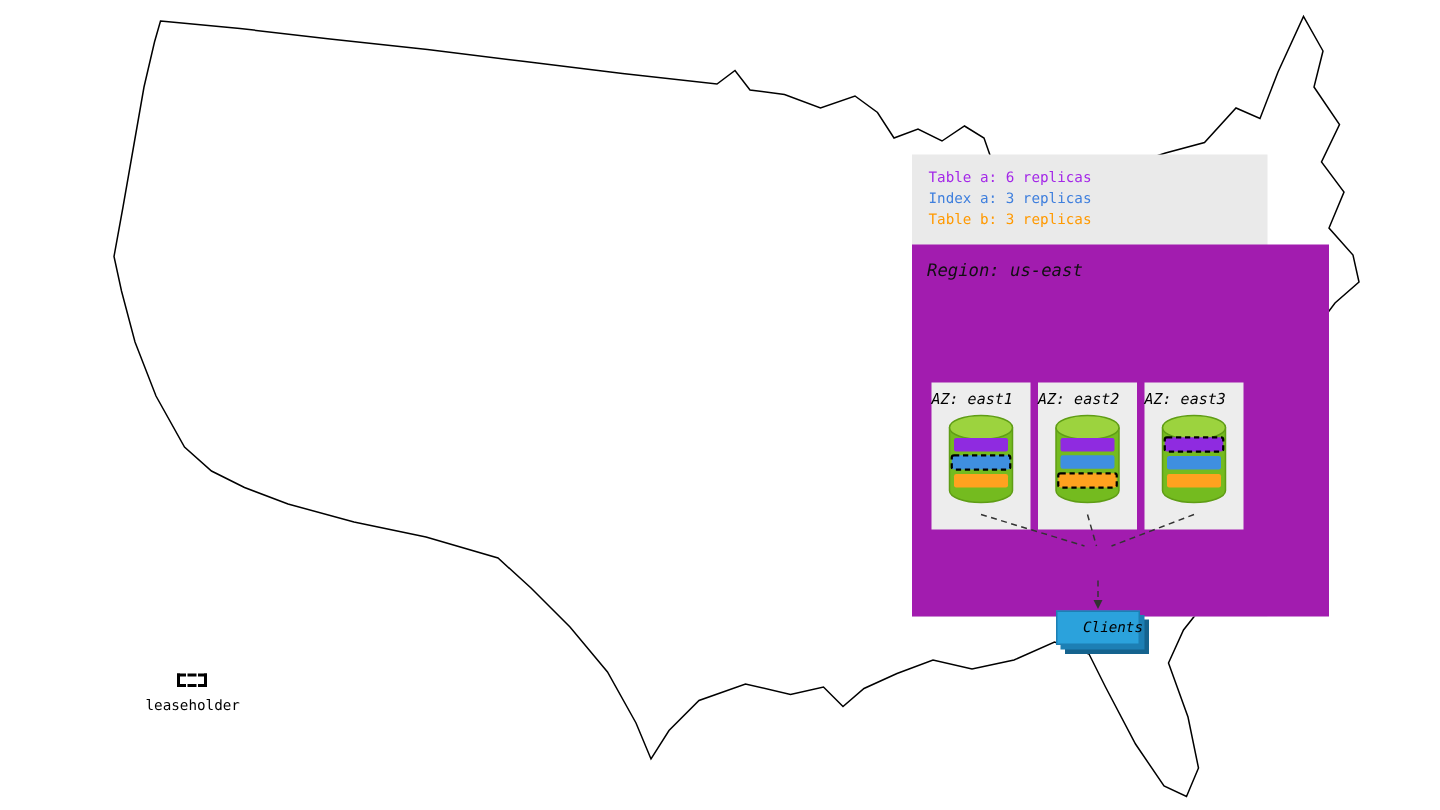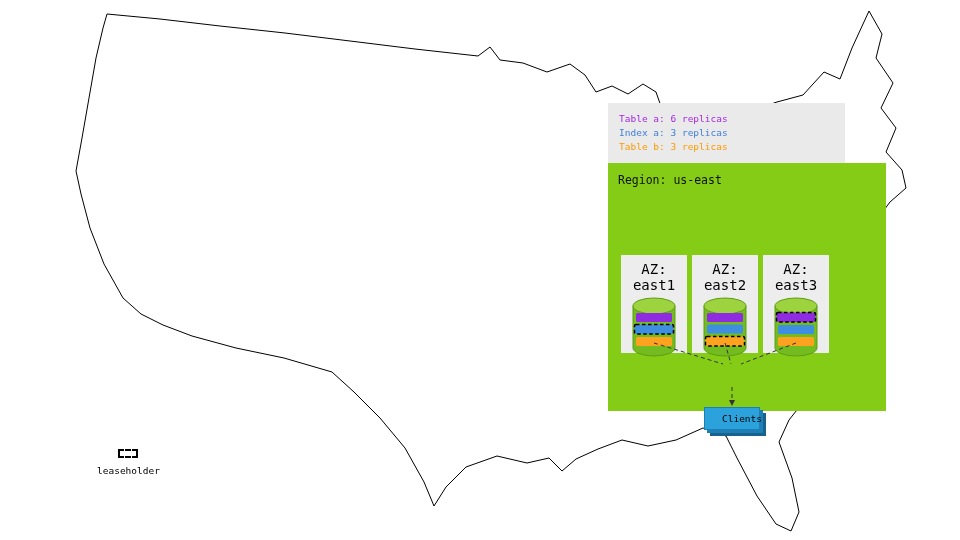--- a/index.html
+++ b/index.html
@@ -7,26 +7,26 @@
   body { position:relative; font-family:"DejaVu Sans Mono","Liberation Mono",monospace; }
 
   #us-map { position:absolute; left:0; top:0; z-index:0; }
 
   .panel { position:absolute; left:608px; top:103px; width:237px; height:308px;
            background:#eaeaea; z-index:1; }
 
   .replica-legend { padding:9px 0 0 11px; }
   .replica-legend .line { font-size:9.5px; line-height:14px; white-space:pre; }
 
-  .region { position:absolute; left:0; top:60px; width:278px; height:248px; background:#84cc16; }
+  .region { position:absolute; left:0; top:60px; width:278px; height:248px; background:#a21caf;font-style:italic; }
   .region-title { font-size:11.5px; color:#101010; padding:10px 0 0 10px; }
 
   .az { position:absolute; top:92px; width:66px; height:98px; background:#ededed; }
   .az1 { left:13px; } .az2 { left:84px; } .az3 { left:155px; }
-  .az-label { font-size:14px; text-align:center; padding-top:6px; color:#000; }
+  .az-label { font-size:10px; text-align:left; padding-top:6px; color:#000; }
   .cyl { display:block; margin:3px auto 0; }
 
   .connectors { position:absolute; left:0; top:0; z-index:2; pointer-events:none; }
 
   .lb-box { position:absolute; left:75px; top:201px; width:98px; height:23px;
             background:#fbfbfb; border:1px solid #9a9a9a; font-size:9.5px; z-index:3;
             display:flex; align-items:center; justify-content:center; color:#000; }
 
   .clients-box { position:absolute; left:96px; top:244px; width:56px; height:23px;
             background:#2ba2dc; border:1px solid #1d7fb4;

